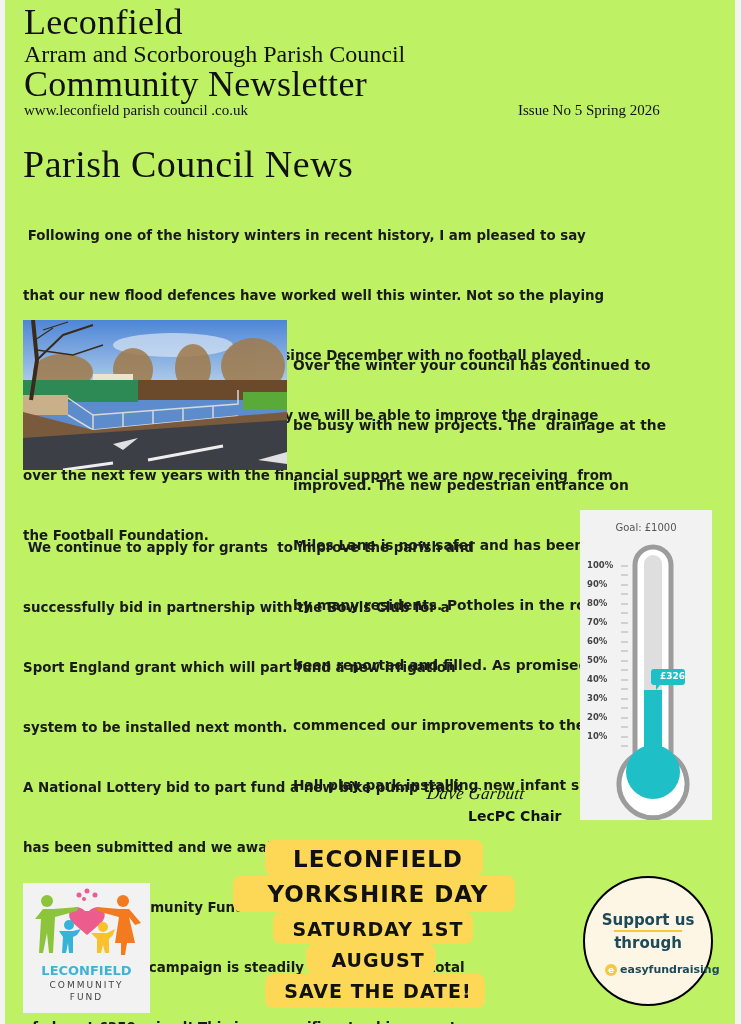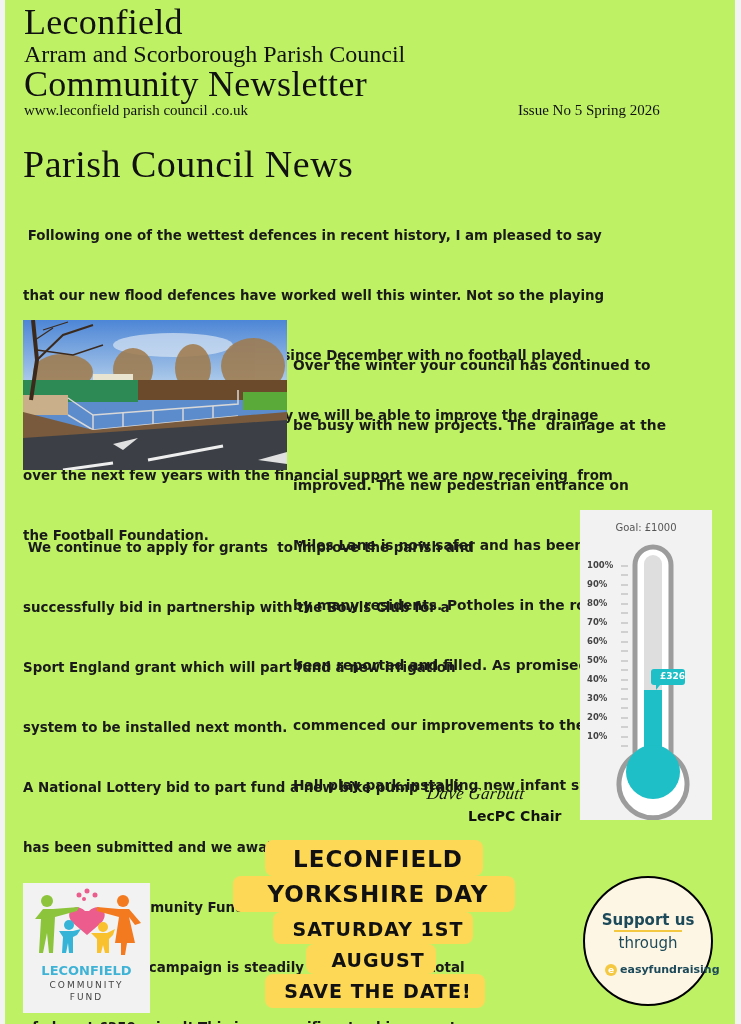--- a/index.html
+++ b/index.html
@@ -66,21 +66,21 @@
 
   <div class="abs serif h-title">Leconfield</div>
   <div class="abs serif h-sub">Arram and Scorborough Parish Council</div>
   <div class="abs serif h-news">Community Newsletter</div>
   <div class="abs serif h-url">www.leconfield parish council .co.uk</div>
   <div class="abs serif h-issue">Issue No 5 Spring 2026</div>
 
   <div class="abs serif sec-title">Parish Council News</div>
 
   <div class="abs body-text p1">
-    <div> Following one of the wettest defences in recent history, I am pleased to say</div>
+    <div> Following one of the history winters in recent history, I am pleased to say</div>
     <div>that our new flood defences have worked well this winter. Not so the playing</div>
     <div>field which has been waterlogged since December with no football played</div>
     <div>until the end of February. Hopefully we will be able to improve the drainage</div>
     <div>over the next few years with the financial support we are now receiving  from</div>
     <div>the Football Foundation.</div>
   </div>
 
   <div class="abs photo" title="New pedestrian entrance with metal fencing beside road on Miles Lane">
     <svg width="264" height="150" viewBox="0 0 264 150">
       <defs>
@@ -250,18 +250,18 @@
       </g>
     </svg>
     <div class="abs" style="left:0;width:127px;top:80px;text-align:center;font-size:13px;font-weight:bold;color:#3fb3d6;">LECONFIELD</div>
     <div class="abs" style="left:0;width:127px;top:97px;text-align:center;font-size:9px;letter-spacing:2px;color:#444;">COMMUNITY</div>
     <div class="abs" style="left:0;width:127px;top:109px;text-align:center;font-size:9px;letter-spacing:2px;color:#444;">FUND</div>
   </div>
 
   <div class="abs support">
     <div class="abs" style="left:0;width:126px;top:33px;text-align:center;font-size:15px;font-weight:bold;color:#1d4a5a;">Support us</div>
     <div class="abs" style="left:29px;width:68px;top:52px;height:2px;background:#f5c842;"></div>
-    <div class="abs" style="left:0;width:126px;top:56px;text-align:center;font-size:15px;font-weight:normal;color:#1d4a5a;">through</div>
+    <div class="abs" style="left:0;width:126px;top:56px;text-align:center;font-size:15px;font-weight:bold;color:#1d4a5a;">through</div>
     <div class="abs" style="left:20px;top:86px;width:12px;height:12px;border-radius:50%;background:#f5c842;color:#fff;font-size:9px;font-weight:bold;text-align:center;line-height:12px;">e</div>
     <div class="abs" style="left:35px;top:85px;font-size:11px;font-weight:bold;color:#1d4a5a;">easyfundraising</div>
   </div>
 
 </div>
 
 </body></html>

